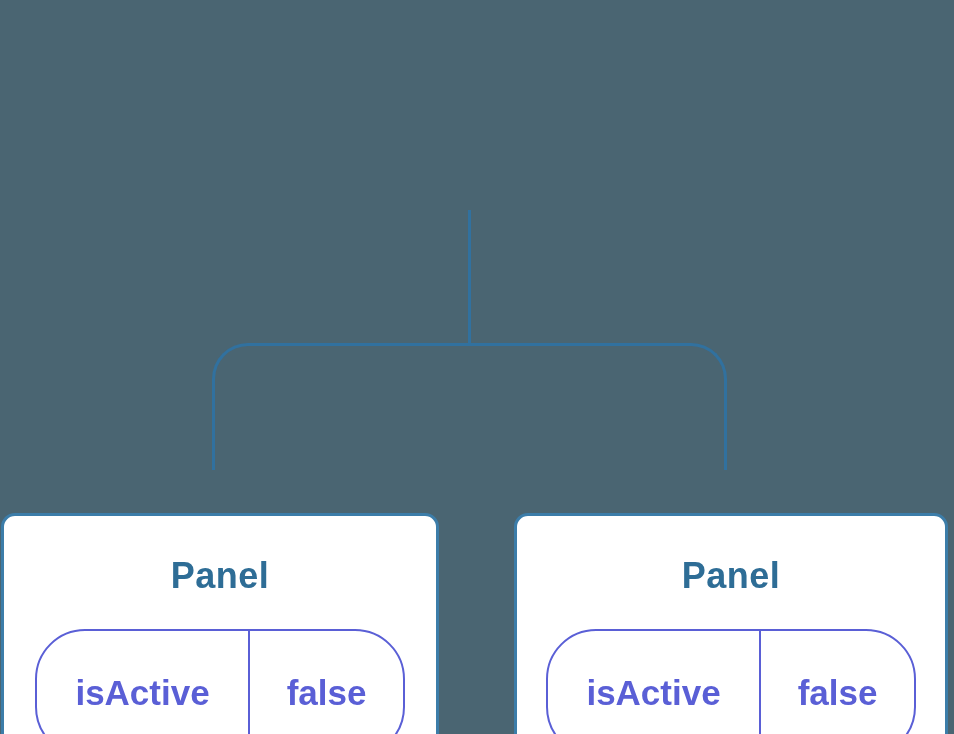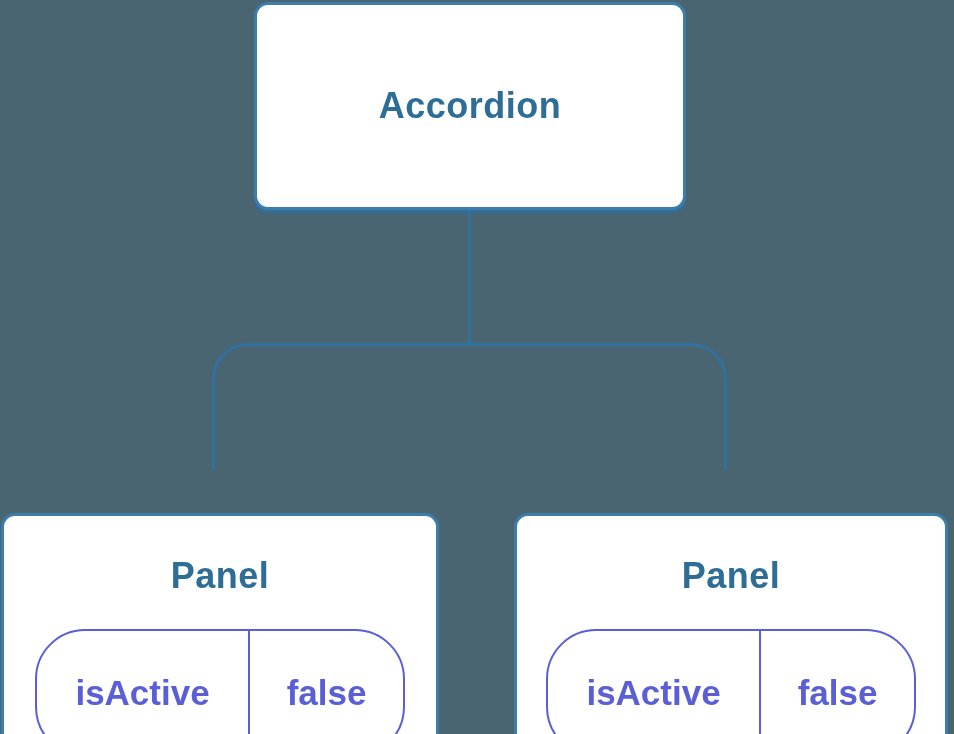--- a/index.html
+++ b/index.html
@@ -91,23 +91,20 @@
   .pill-value {
     flex: 1;
     display: flex; align-items: center; justify-content: center;
   }
 </style>
 </head>
 <body>
 
 <div class="canvas">
 
-  <div class="node node-root">
-    <span class="node-title">Accordion</span>
-  </div>
 
   <div class="stem"></div>
   <div class="bracket"></div>
 
   <div class="node node-panel node-panel-left">
     <span class="node-title">Panel</span>
     <div class="pill">
       <span class="pill-key">isActive</span>
       <span class="pill-value">false</span>
     </div>

